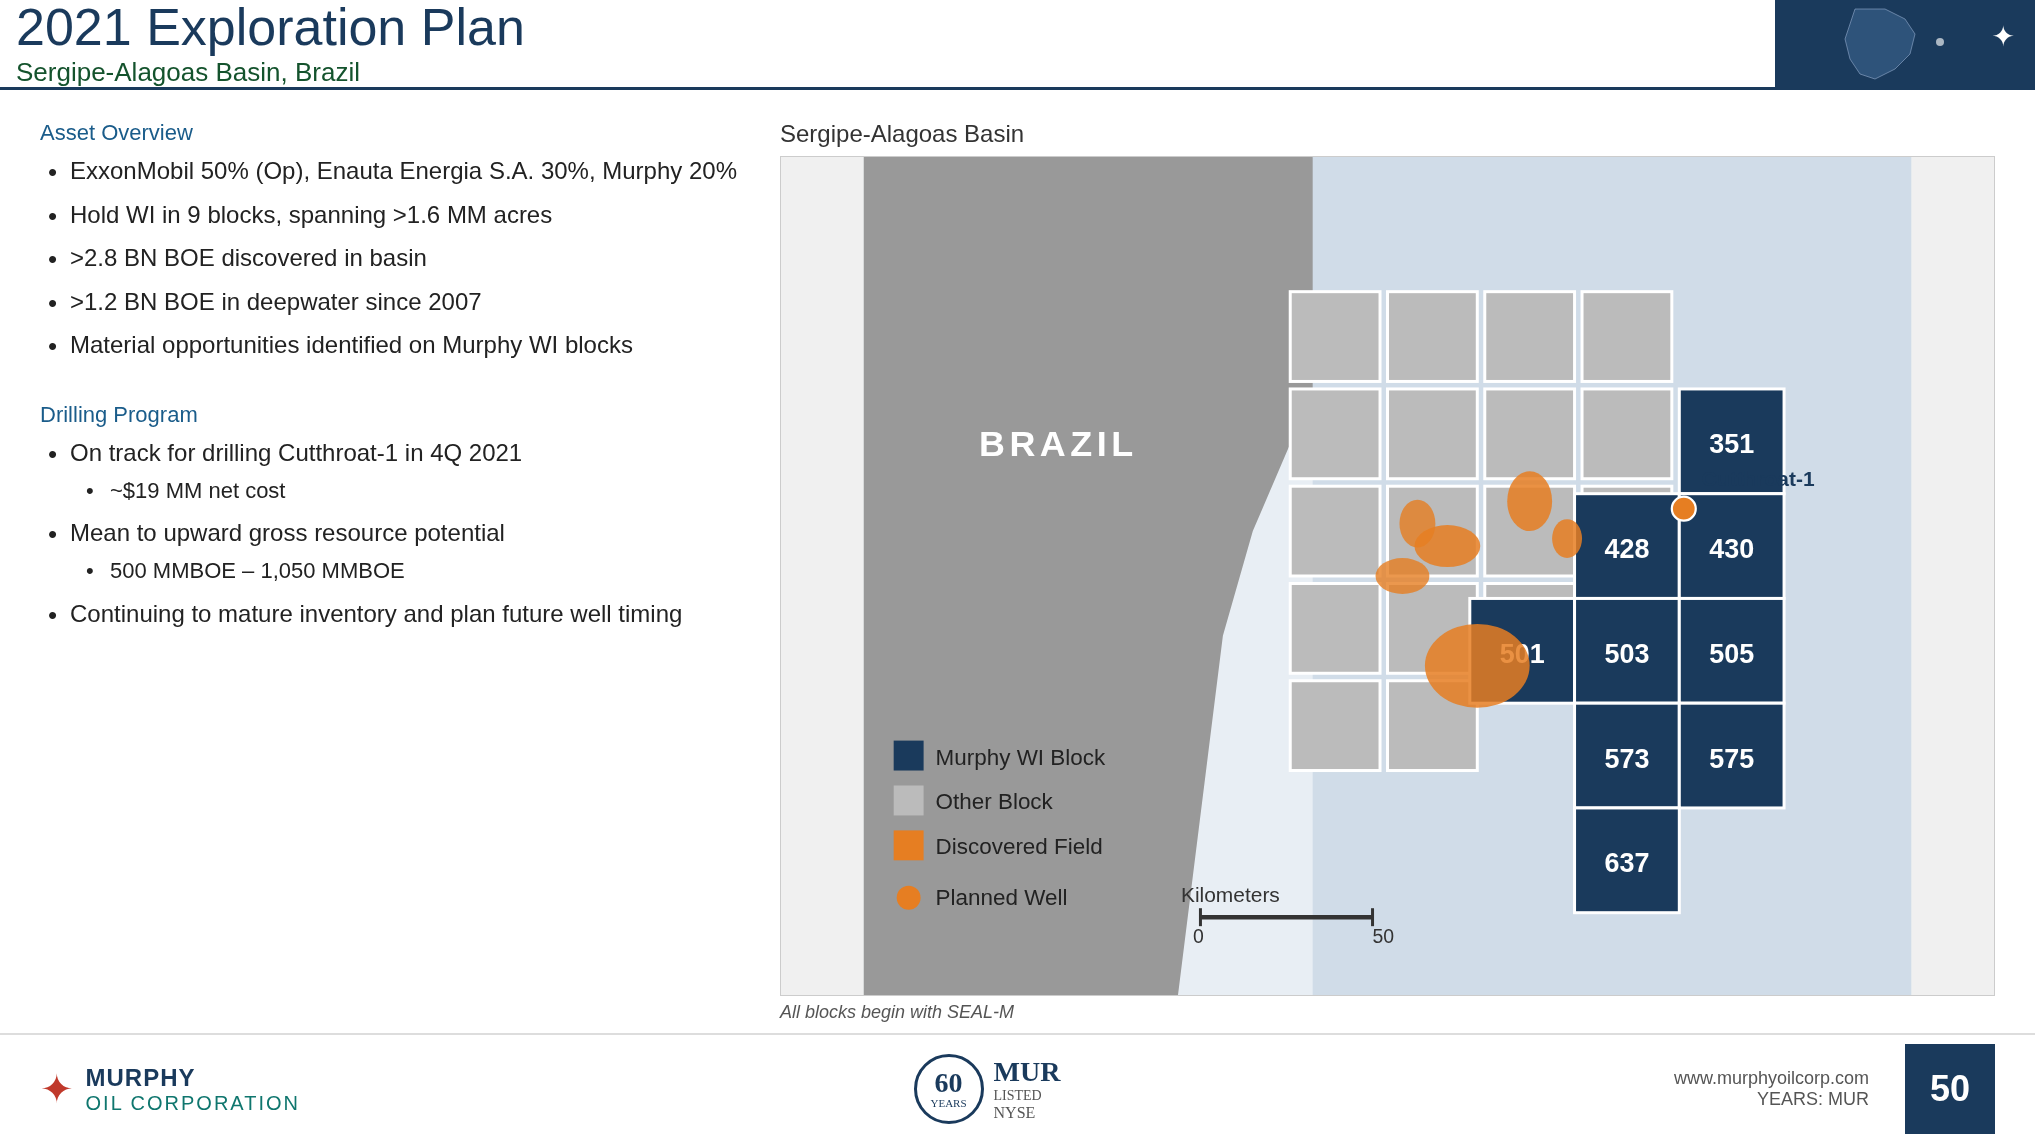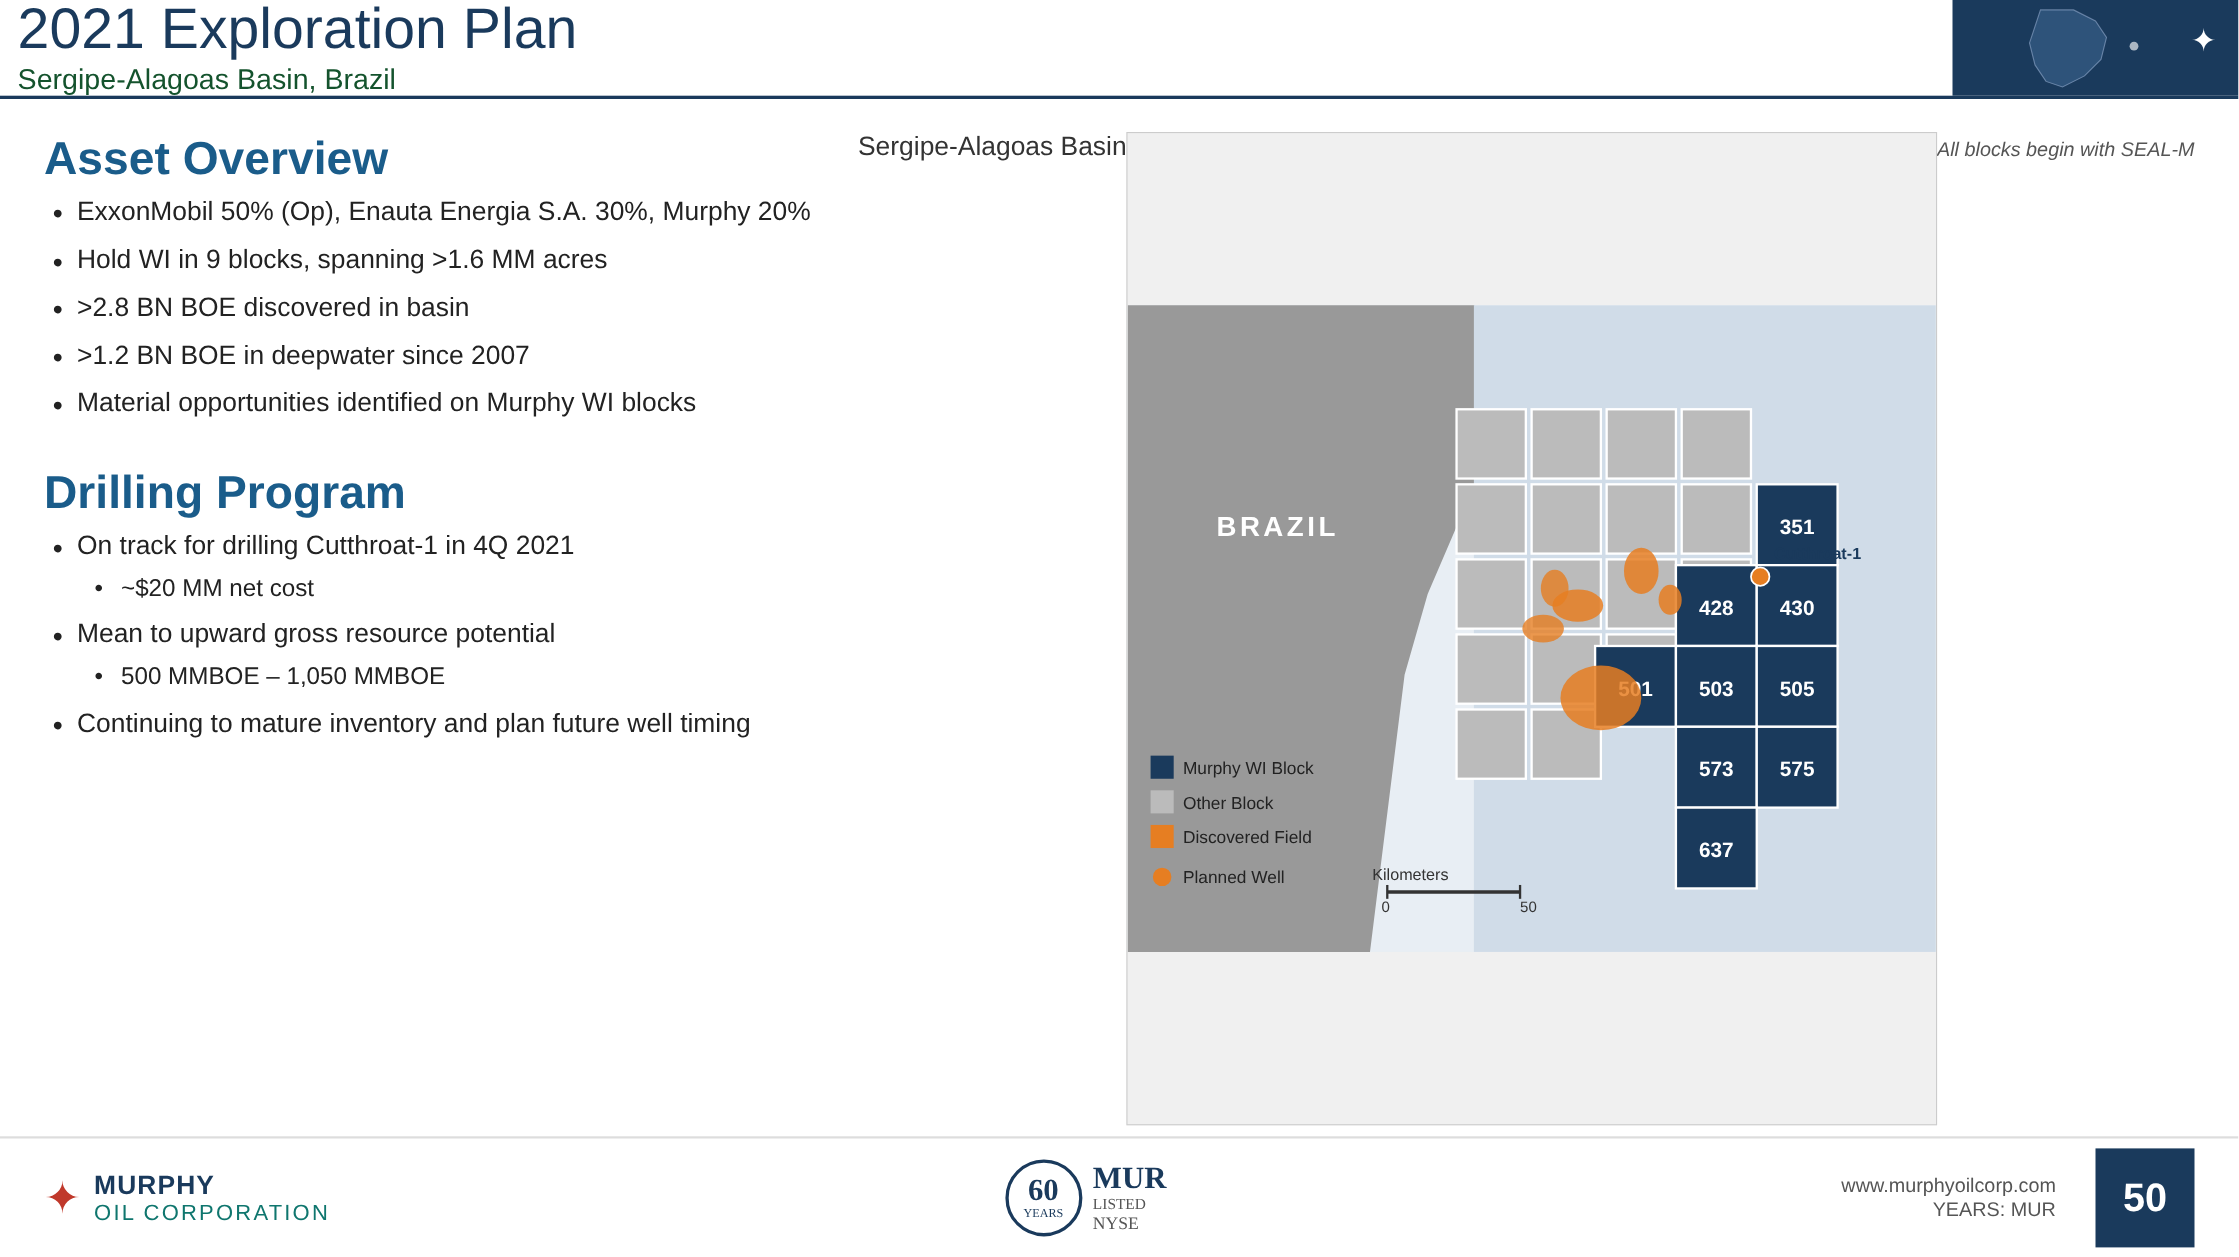--- a/index.html
+++ b/index.html
@@ -69,23 +69,23 @@
 
     
     .left-panel {
       flex: 0 0 700px;
       display: flex;
       flex-direction: column;
       gap: 10px;
     }
 
     .section-title {
-      font-size: 42px;
+      font-size: 22px;
       color: #1a5c8a;
-      font-weight: 700;
+      font-weight: 400;
       margin-bottom: 8px;
     }
 
     .bullet-list {
       list-style: none;
       padding: 0;
     }
     .bullet-list > li {
       font-size: 24px;
       color: #222;
@@ -123,21 +123,21 @@
     }
 
     .section-gap {
       margin-top: 20px;
     }
 
     
     .right-panel {
       flex: 1;
       display: flex;
-      flex-direction: row;
+      flex-direction: column;
     }
 
     .map-title {
       font-size: 24px;
       color: #333;
       margin-bottom: 8px;
     }
 
     .map-container {
       flex: 1;
@@ -305,21 +305,21 @@
         <li>Material opportunities identified on Murphy WI blocks</li>
       </ul>
     </div>
 
     <div class="section-gap">
       <div class="section-title">Drilling Program</div>
       <ul class="bullet-list">
         <li>
           <span>On track for drilling Cutthroat-1 in 4Q 2021</span>
           <ul class="sub-bullet-list">
-            <li>~$20 MM net cost</li>
+            <li>~$19 MM net cost</li>
           </ul>
         </li>
         <li>
           <span>Mean to upward gross resource potential</span>
           <ul class="sub-bullet-list">
             <li>500 MMBOE – 1,050 MMBOE</li>
           </ul>
         </li>
         <li>
           <span>Continuing to mature inventory and plan future well timing</span>

